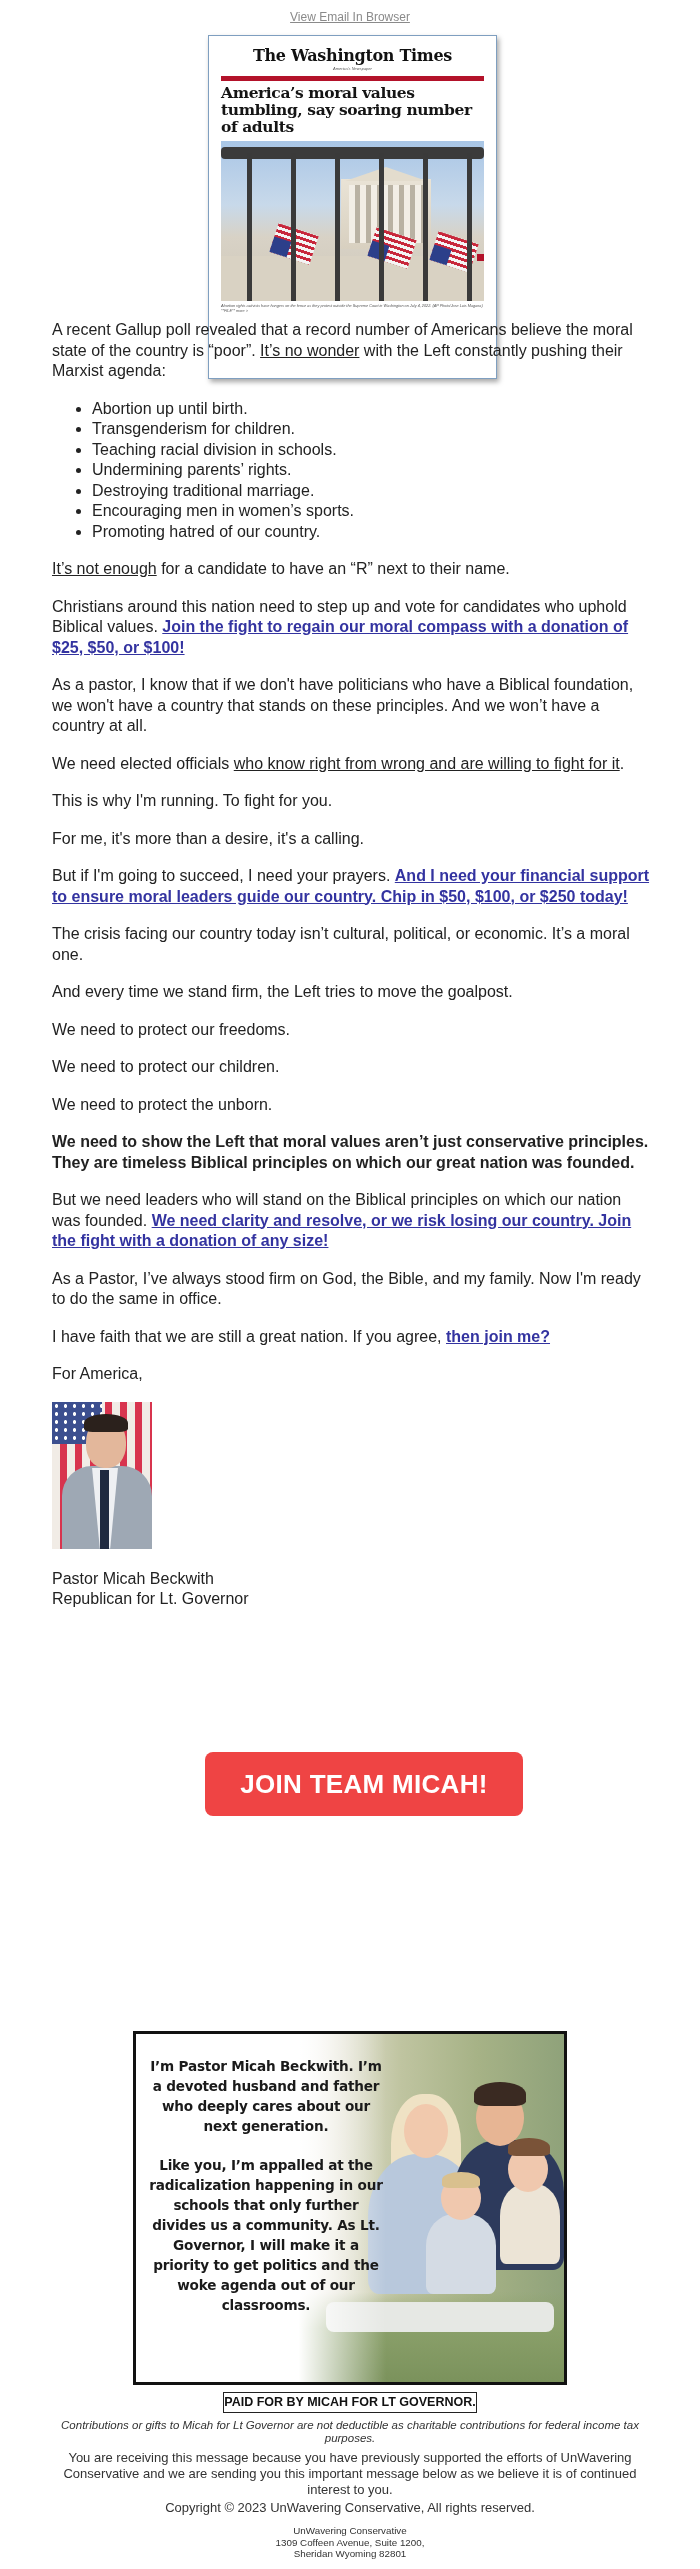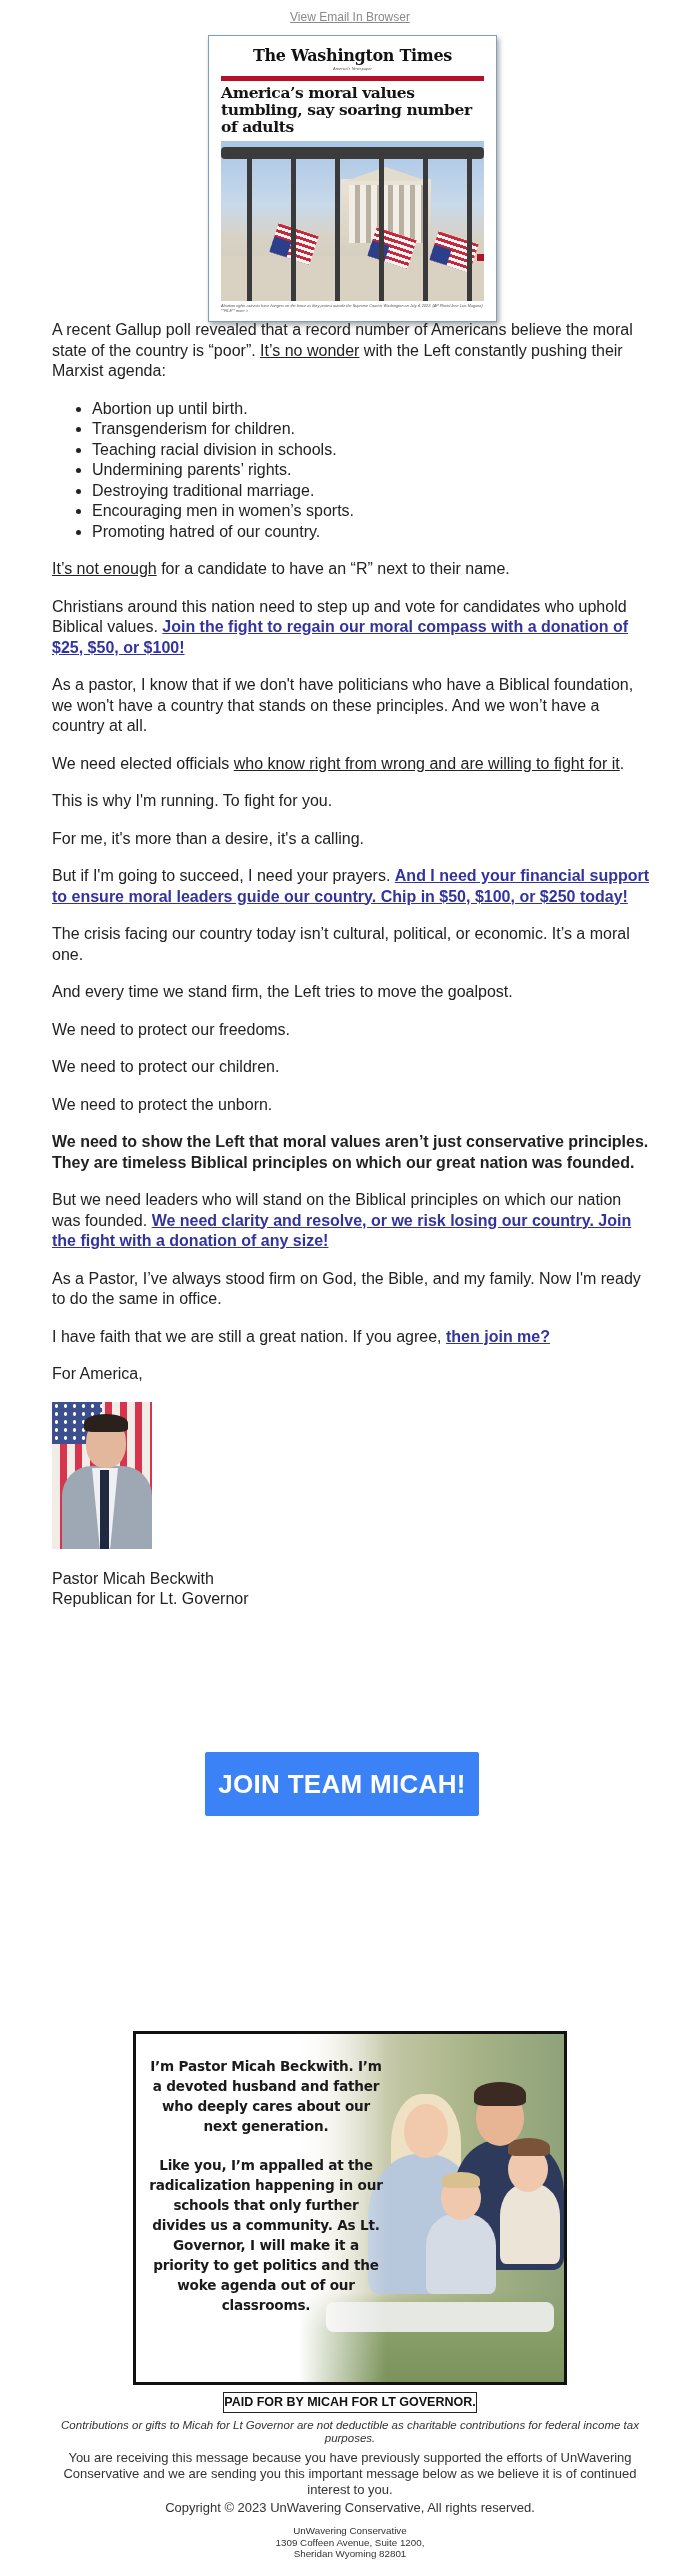--- a/index.html
+++ b/index.html
@@ -13,21 +13,21 @@
     overflow: hidden;
   }
   .view-browser {
     position: absolute; top: 10px; left: 0; width: 700px;
     text-align: center; font-size: 12px;
   }
   .view-browser a { color: #8a8a8a; text-decoration: underline; }
 
   
   .article-card {
-    position: absolute; left: 208px; top: 35px; width: 289px; height: 287px;
+    position: absolute; left: 208px; top: 35px; width: 289px; height: 344px;
     background: #ffffff; border: 1px solid #7f9fc0;
     box-shadow: 2px 3px 5px rgba(0,0,0,0.35);
     padding: 6px 8px;
   }
   .wt-masthead {
     text-align: center; font-family: "DejaVu Serif", serif; font-weight: bold;
     font-size: 16px; color: #111; margin-top: 4px; letter-spacing: -0.3px;
   }
   .wt-tagline { text-align: center; font-size: 4px; color: #555; font-style: italic; margin-top: 1px; }
   .wt-rule { height: 5px; background: #b3122a; margin: 5px 4px 3px 4px; }
@@ -108,22 +108,22 @@
   }
   .headshot .shirt {
     position: absolute; left: 40px; top: 66px; width: 26px; height: 81px; background: #eef0f3;
     clip-path: polygon(0 0, 100% 0, 70% 100%, 30% 100%);
   }
   .headshot .tie { position: absolute; left: 48px; top: 68px; width: 9px; height: 80px; background: #1f2a40; }
 
   .signoff { margin: 0 0 0 0; line-height: 20px; }
 
   .join-btn {
-    position: absolute; left: 205px; top: 1752px; width: 274px; height: 64px;
-    background: #3b82f6; border-radius: 2px; color: #ffffff;
+    position: absolute; left: 205px; top: 1752px; width: 318px; height: 64px;
+    background: #ef4444; border-radius: 8px; color: #ffffff;
     font-family: "Liberation Sans", sans-serif; font-weight: bold; font-size: 26px;
     display: flex; align-items: center; justify-content: center; text-decoration: none;
     letter-spacing: 0.3px;
   }
 
   
   .family {
     position: absolute; left: 133px; top: 2031px; width: 434px; height: 354px;
     border: 3px solid #111; overflow: hidden;
     background: linear-gradient(90deg, #ffffff 0%, #ffffff 34%, #e6e3d5 46%, #bfc4a0 62%, #a6b286 80%, #8fa27a 100%);

